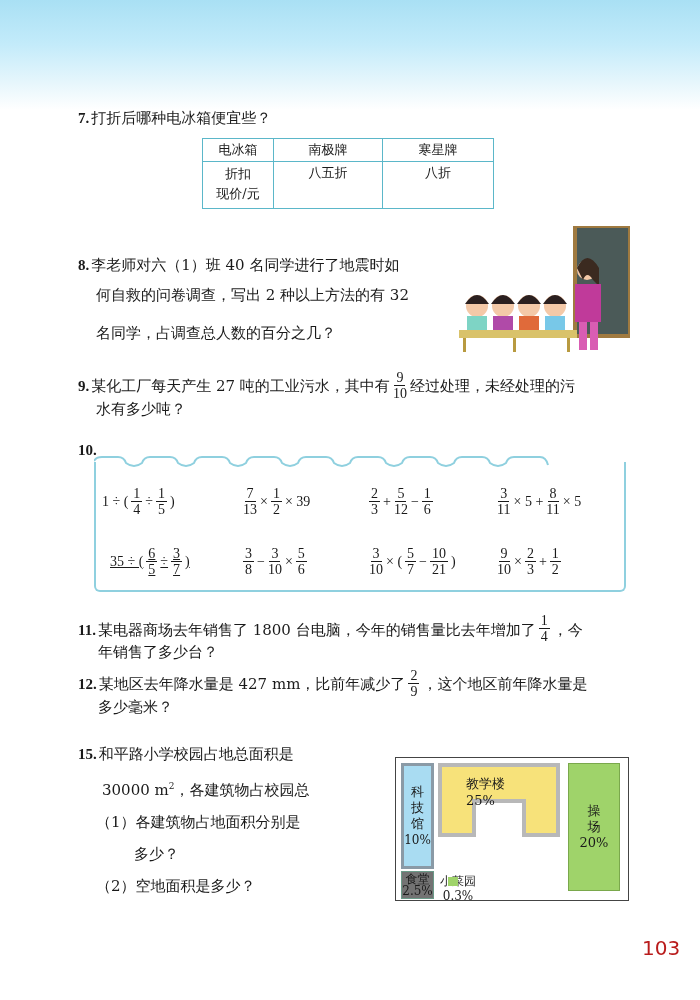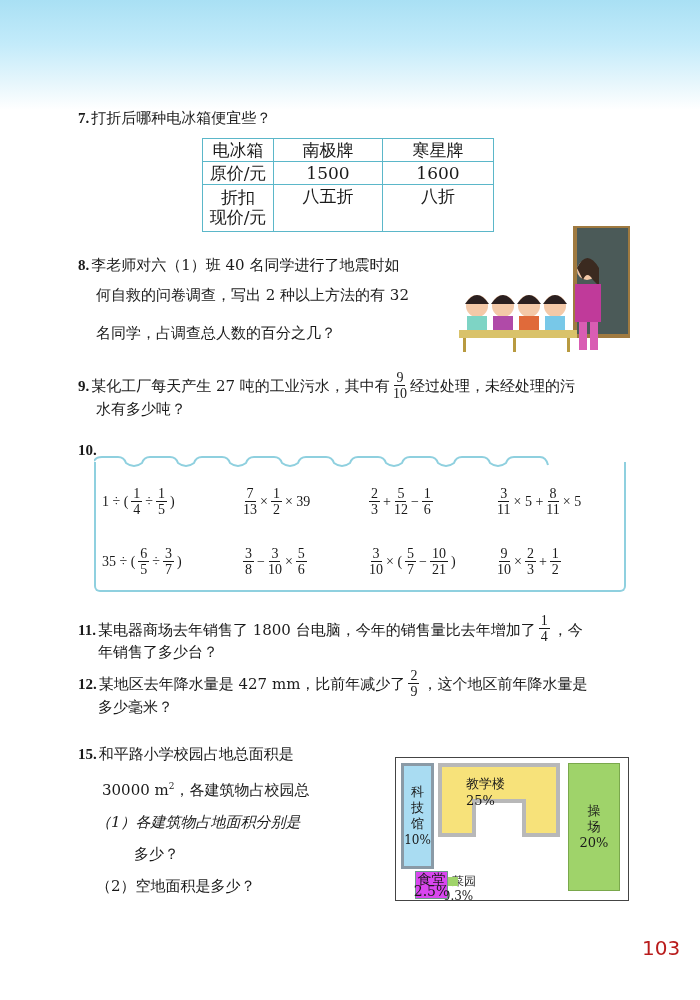--- a/index.html
+++ b/index.html
@@ -6,21 +6,21 @@
   body{width:700px;height:1000px;position:relative;background:#fff;overflow:hidden;
        font-family:"DejaVu Serif","Liberation Serif",serif;color:#1a1a1a;}
   .banner{position:absolute;left:0;top:0;width:700px;height:110px;
           background:linear-gradient(#a9e0f4 0%,#c3ebfa 40%,#e6f6fc 75%,#ffffff 100%);}
   .q{position:absolute;font-size:15px;line-height:28px;}
   .qn{font-weight:bold;font-family:"Liberation Serif","DejaVu Serif",serif;margin-right:2px;}
   .frac{display:inline-flex;flex-direction:column;align-items:center;vertical-align:middle;
         font-size:14px;line-height:15px;margin:0 3px;font-family:"Liberation Serif",serif;}
   .frac .num{border-bottom:1px solid #1a1a1a;padding:0 2px;}
   table.fridge{position:absolute;left:202px;top:138px;border-collapse:collapse;
-               border:1.5px solid #5bb7c9;font-size:17px;}
+               border:1.5px solid #5bb7c9;font-size:13px;}
   table.fridge td{border:1px solid #5bb7c9;text-align:center;padding:0 4px;height:22px;vertical-align:top;line-height:22px;}
   .col0{width:62px}.col1{width:100px}.col2{width:102px}
   .calcbox{position:absolute;left:94px;top:462px;width:528px;height:128px;
            border:2px solid #8fd0df;border-top:none;border-radius:0 0 6px 6px;}
   .scallop{position:absolute;left:94px;top:455px;width:532px;height:14px;}
   .expr{position:absolute;font-size:14px;font-family:"Liberation Serif",serif;display:flex;align-items:center;white-space:nowrap;}
   .expr .frac{font-size:14px;}
   .map{position:absolute;left:395px;top:757px;width:232px;height:142px;border:1px solid #444;background:#fff;}
   .blk{position:absolute;display:flex;flex-direction:column;align-items:center;justify-content:center;
        font-size:13px;text-align:center;line-height:16px;}
@@ -33,25 +33,20 @@
 
 <div class="q" style="left:78px;top:104px;">
   <span class="qn">7.</span><span>打折后哪种电冰箱便宜些？</span>
 </div>
 <table class="fridge">
   <tbody>
       <tr>
     <td class="col0">电冰箱</td>
     <td class="col1">南极牌</td>
     <td class="col2">寒星牌</td>
-  </tr>
-  <tr>
-    <td>原价/元</td>
-    <td>1500</td>
-    <td>1600</td>
   </tr>
   <tr>
     <td style="height:44px;line-height:20px;padding-top:2px;">
       <div>折扣</div>
       <div>现价/元</div>
     </td>
     <td>八五折</td>
     <td>八折</td>
   </tr>
 </tbody>
@@ -155,21 +150,21 @@
       <span>11</span>
     </span>
   <span>× 5 +</span>
   <span class="frac">
       <span class="num">8</span>
       <span>11</span>
     </span>
   <span>× 5</span>
 </div>
 
-<div class="expr" style="left:102px;top:546px;">
+<div class="expr" style="left:110px;top:546px;text-decoration:underline;">
   <span>35 ÷ (</span>
   <span class="frac">
       <span class="num">6</span>
       <span>5</span>
     </span>
   <span>÷</span>
   <span class="frac">
       <span class="num">3</span>
       <span>7</span>
     </span>
@@ -247,21 +242,21 @@
         <span>9</span>
       </span>
     <span>，这个地区前年降水量是</span>
   </div>
   <div style="padding-left:20px;margin-top:-6px;">多少毫米？</div>
 </div>
 
 <div class="q" style="left:78px;top:738px;width:270px;line-height:32px;">
   <div><span class="qn">15.</span><span>和平路小学校园占地总面积是</span></div>
   <div style="padding-left:24px;"><span>30000 m</span><sup style="font-size:9px;">2</sup><span>，各建筑物占校园总</span></div>
-  <div style="padding-left:18px;font-style:italic;">（1）各建筑物占地面积分别是</div>
+  <div style="padding-left:18px;">（1）各建筑物占地面积分别是</div>
   <div style="padding-left:56px;">多少？</div>
   <div style="padding-left:18px;">（2）空地面积是多少？</div>
 </div>
 
 <div class="map">
   <div class="blk" style="left:5px;top:5px;width:27px;height:100px;background:#a9dcf2;border:3px solid #8a9aa6;white-space:pre-line;">
     <span>科
 技
 馆</span>
     <span style="font-size:12px;">10%</span>
@@ -275,19 +270,19 @@
   <div class="blk" style="left:172px;top:5px;width:50px;height:126px;background:#9fd36a;border:1px solid #7aa84c;white-space:pre-line;">
     <span>操
 场</span>
     <span>20%</span>
   </div>
   <div class="blk" style="left:40px;top:88px;width:44px;font-size:12px;line-height:15px;margin-top:28px;">
     <span>小菜园</span>
     <span>0.3%</span>
   </div>
   <div style="position:absolute;left:52px;top:119px;width:10px;height:9px;background:#9fd36a;"></div>
-  <div class="blk" style="left:5px;top:113px;width:31px;height:26px;background:#d946ef;border:1px solid #6a9a88;font-size:14px;line-height:12px;margin-left:14px;">
+  <div class="blk" style="left:5px;top:113px;width:31px;height:26px;background:#737373;border:1px solid #6a9a88;font-size:12px;line-height:12px;">
     <span>食堂</span>
     <span>2.5%</span>
   </div>
 </div>
 
 <div class="pagenum">103</div>
 
 </body></html>

